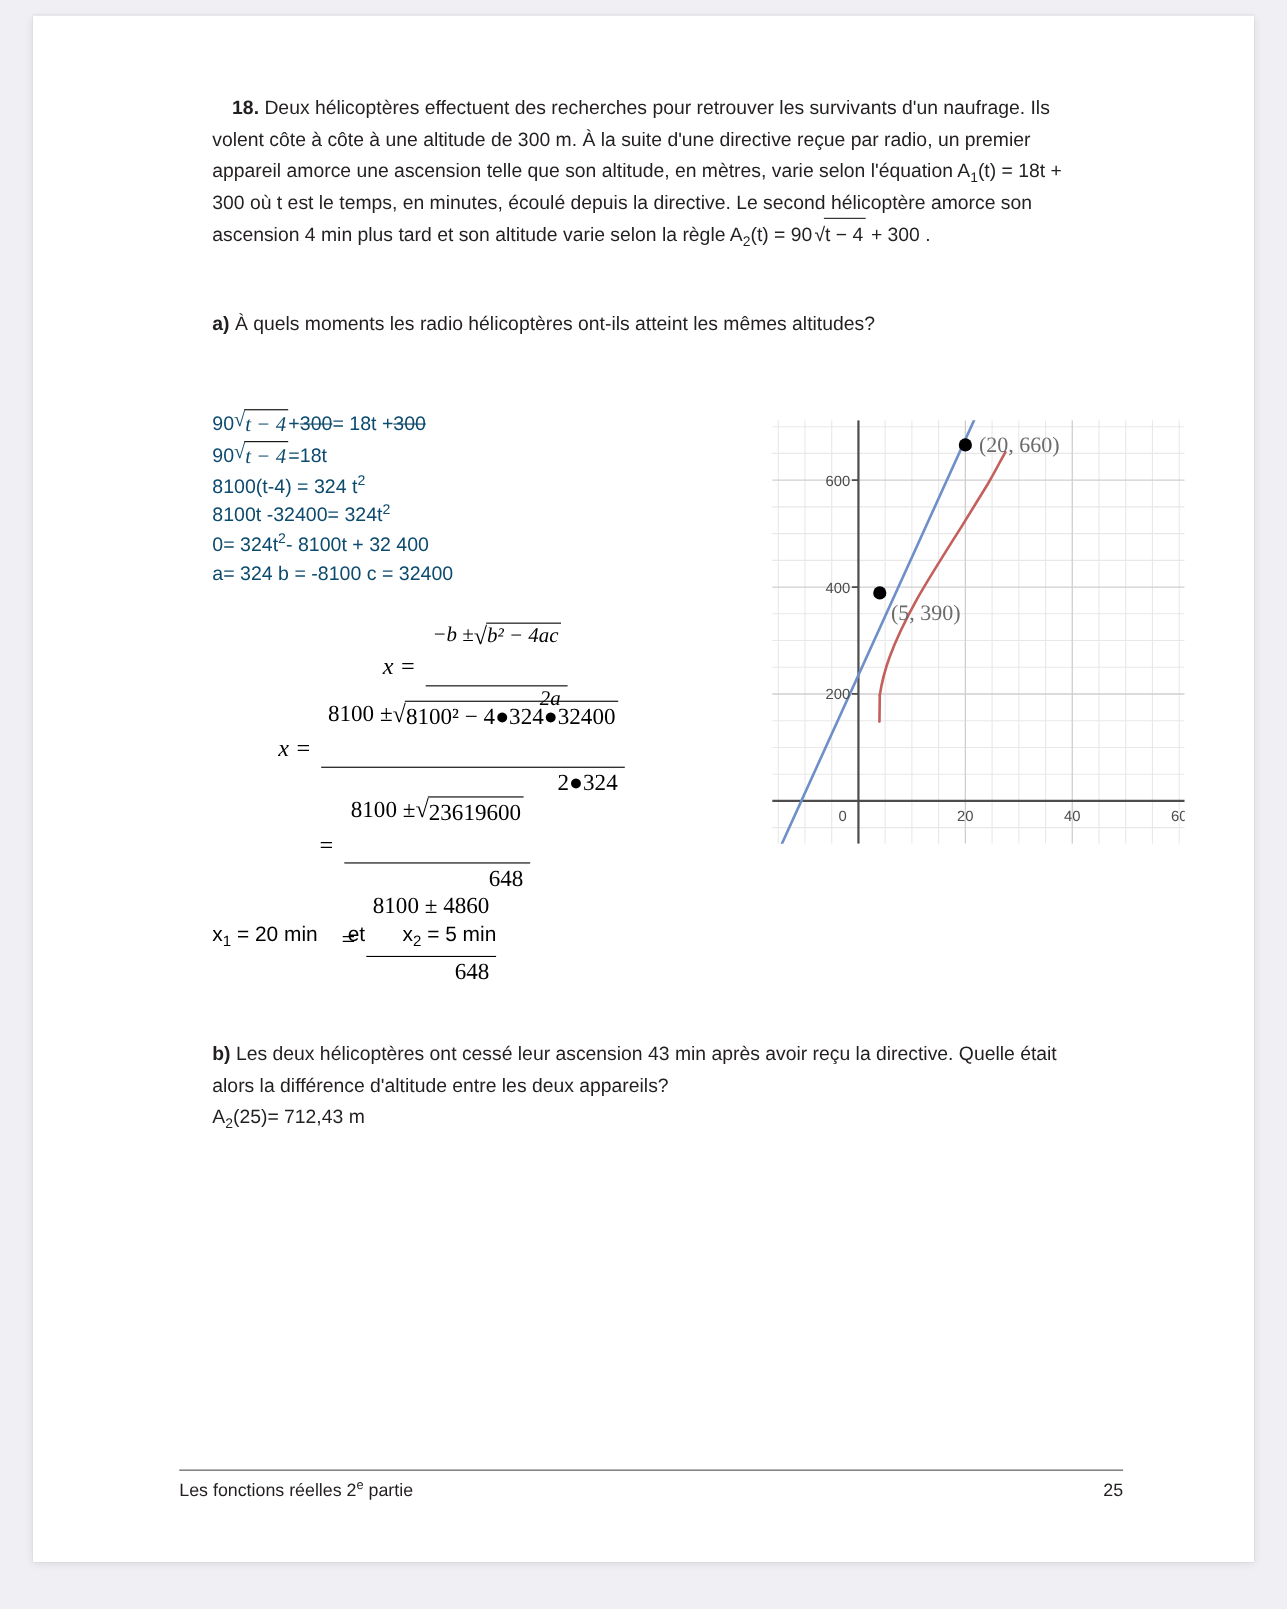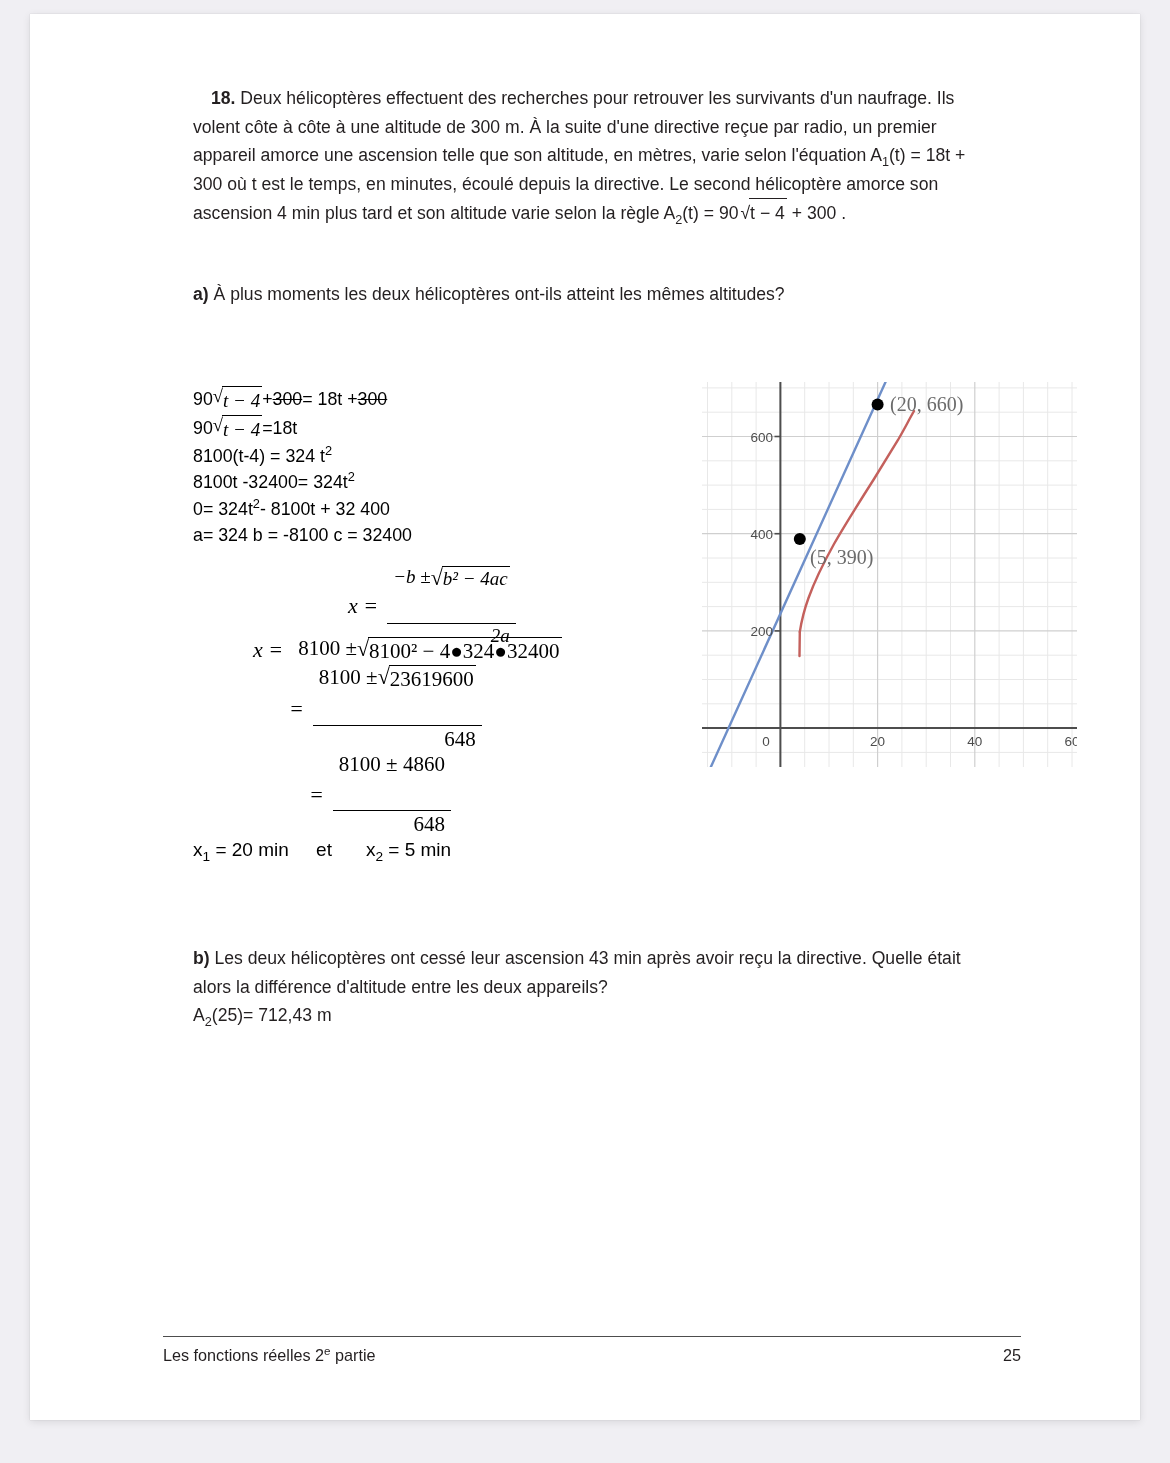--- a/index.html
+++ b/index.html
@@ -65,24 +65,24 @@
     font-size: 17.6px;
     line-height: 28px;
     color: #231f20;
     margin-top: 52px;
   }
   .part-head b { font-weight: bold; }
 
   .worklines {
     position: absolute;
     left: 0px;
-    top: 302px;
+    top: 288px;
     font-size: 17.8px;
     line-height: 26.4px;
-    color: #000000;
+    color: #0c4a6e;
   }
   .worklines .wl { white-space: nowrap; }
   .strike { text-decoration: line-through; }
 
   
   .mathi {
     font-family: "Liberation Serif", serif;
     font-style: italic;
     font-size: 19px;
   }
@@ -213,21 +213,21 @@
 
 <div class="content">
 
   <div class="statement">
     <span class="qnum">18.</span>
     <span>Deux hélicoptères effectuent des recherches pour retrouver les survivants d'un naufrage. Ils volent côte à côte à une altitude de 300 m. À la suite d'une directive reçue par radio, un premier appareil amorce une ascension telle que son altitude, en mètres, varie selon l'équation A</span><span class="sub">1</span><span>(t) = 18t + 300 où t est le temps, en minutes, écoulé depuis la directive. Le second hélicoptère amorce son ascension 4 min plus tard et son altitude varie selon la règle </span><span class="eqinline"><span>A</span><span class="sub">2</span><span>(t) = 90</span><span class="radical"><span class="rsign">√</span><span class="rbody">t − 4</span></span><span> + 300 .</span></span>
   </div>
 
   <div class="part-head">
     <b>a)</b>
-    <span>À plus moments les deux hélicoptères ont-ils atteint les mêmes altitudes?</span>
+    <span>À quels moments les radio hélicoptères ont-ils atteint les mêmes altitudes?</span>
   </div>
 
   <div class="worklines">
 
     <div class="wl">
       <span>90</span><span class="sqrt">
           <span class="sg">√</span>
           <span class="sb mathi">t − 4</span>
         </span><span>+</span><span class="strike">300</span><span>= 18t +</span><span class="strike">300</span>
     </div>
@@ -269,20 +269,21 @@
 
   <div class="fracblock formula2">
 
     <div class="eqrow">
       <span class="xeq">x =</span>
       <span class="frac">
         <span class="num"><span class="mathr">8100 ±</span><span class="sqrt">
               <span class="sg">√</span>
               <span class="sb mathr">8100² − 4●324●32400</span>
             </span></span>
+        <span class="den mathr">2●324</span>
       </span>
     </div>
 
     <div class="eqrow" style="padding-left:36px;">
       <span class="xeq">=</span>
       <span class="frac">
         <span class="num"><span class="mathr">8100 ±</span><span class="sqrt">
               <span class="sg">√</span>
               <span class="sb mathr">23619600</span>
             </span></span>

